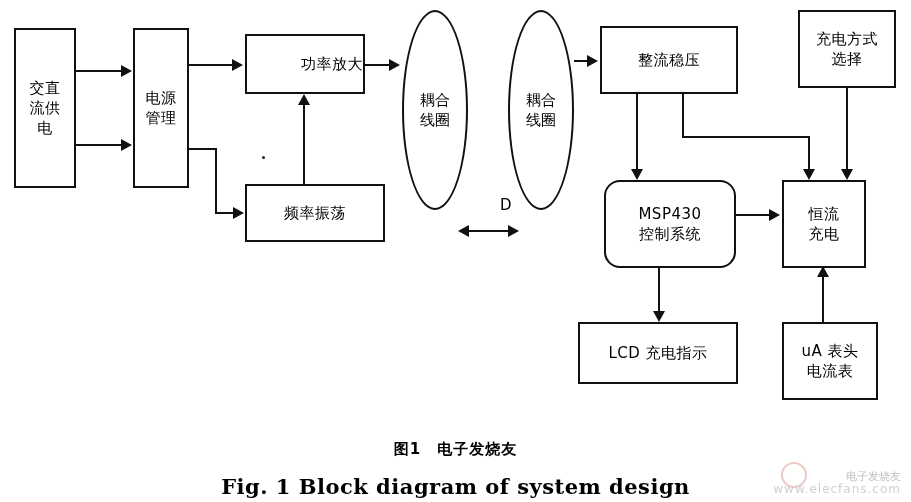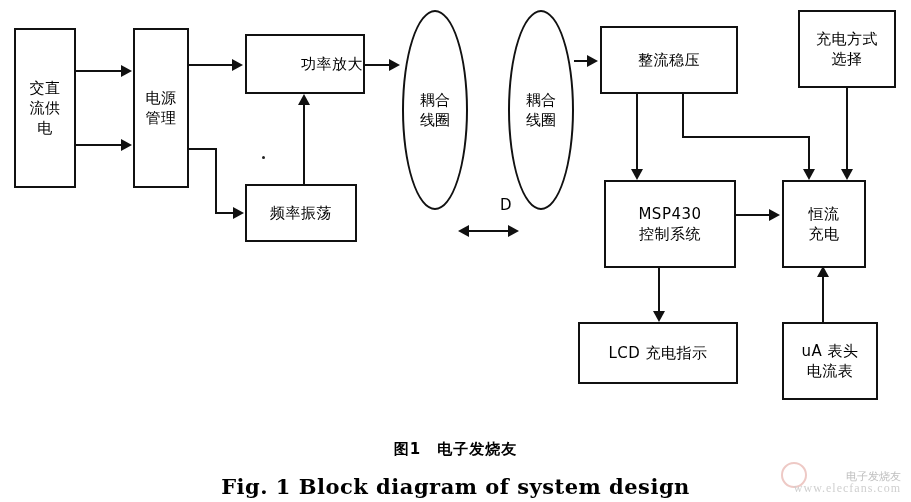--- a/index.html
+++ b/index.html
@@ -115,21 +115,20 @@
     background: #222222;
     border-radius: 50%;
   }
   #watermark {
     position: absolute;
     right: 8px;
     bottom: 6px;
     width: 120px;
     height: 40px;
     opacity: 0.55;
-    font-family: Liberation Serif, serif;
   }
   #watermark .wm-text {
     position: absolute;
     right: 2px;
     bottom: 12px;
     font-size: 11px;
     color: #8a8a8a;
     white-space: nowrap;
   }
   #watermark .wm-sub {
@@ -165,21 +164,21 @@
 
   <div class="box" id="box-pm" style="left:133px; top:28px; width:56px; height:160px;">
     <span class="ln">电源</span>
     <span class="ln">管理</span>
   </div>
 
   <div class="box" id="box-pa" style="left:245px; top:34px; width:120px; height:60px;align-items:flex-end;">
     <span class="ln">功率放大</span>
   </div>
 
-  <div class="box" id="box-fo" style="left:245px; top:184px; width:112px; height:58px;">
+  <div class="box" id="box-fo" style="left:245px; top:184px; width:140px; height:58px;">
     <span class="ln">频率振荡</span>
   </div>
 
   <div class="ellipse" id="ell-tx" style="left:402px; top:10px; width:66px; height:200px;">
     <span class="ln">耦合</span>
     <span class="ln">线圈</span>
   </div>
 
   <div class="ellipse" id="ell-rx" style="left:508px; top:10px; width:66px; height:200px;">
     <span class="ln">耦合</span>
@@ -188,21 +187,21 @@
 
   <div class="box" id="box-rr" style="left:600px; top:26px; width:138px; height:68px;">
     <span class="ln">整流稳压</span>
   </div>
 
   <div class="box" id="box-mode" style="left:798px; top:10px; width:98px; height:78px;">
     <span class="ln">充电方式</span>
     <span class="ln">选择</span>
   </div>
 
-  <div class="box" id="box-mcu" style="left:604px; top:180px; width:132px; height:88px;">
+  <div class="box" id="box-mcu" style="left:604px; top:180px; width:132px; height:88px;border-radius:16px;">
     <span class="ln">MSP430</span>
     <span class="ln">控制系统</span>
   </div>
 
   <div class="box" id="box-cc" style="left:782px; top:180px; width:84px; height:88px;">
     <span class="ln">恒流</span>
     <span class="ln">充电</span>
   </div>
 
   <div class="box" id="box-lcd" style="left:578px; top:322px; width:160px; height:62px;">

